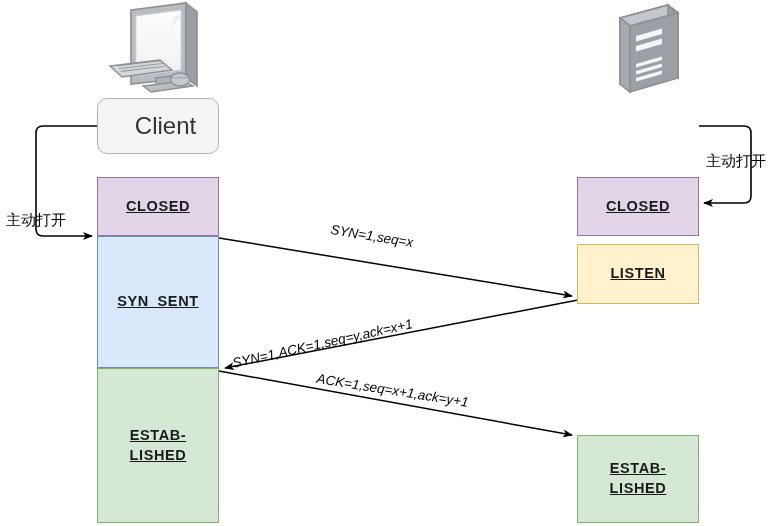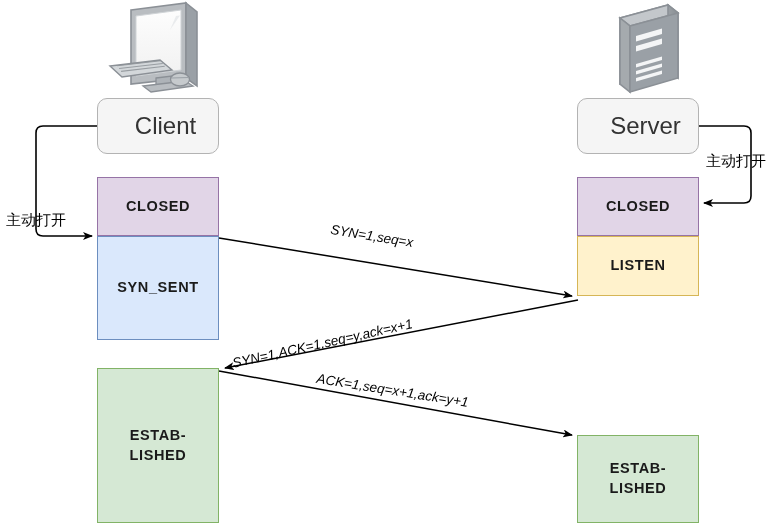--- a/index.html
+++ b/index.html
@@ -51,20 +51,21 @@
     flex-direction: column;
     align-items: center;
     justify-content: center;
     font-size: 14.5px;
     font-weight: bold;
     letter-spacing: 0.6px;
     color: #1a1a1a;
     text-align: center;
     line-height: 1.35;
     font-family: "Liberation Sans", sans-serif;
+    text-decoration: underline;
   }
   .c-closed   { background:#e1d5e7; border-color:#9673a6; }
   .c-blue     { background:#dae8fc; border-color:#6c8ebf; }
   .c-green    { background:#d5e8d4; border-color:#82b366;text-align:right; }
   .c-listen   { background:#ffe6cc33; background-color:#fff2cc; border-color:#d6b656; }
 
   
   .cn-label {
     position: absolute;
     font-size: 15px;
@@ -149,42 +150,39 @@
 
     <path d="M578,300 L225,368" fill="none" stroke="#000000" stroke-width="1.5" marker-end="url(#arrowhead)"></path>
 
     <path d="M219,371 L572,435" fill="none" stroke="#000000" stroke-width="1.5" marker-end="url(#arrowhead)"></path>
   </svg>
 
   <div class="role-box" id="client-role-box">
     <span>Client</span>
   </div>
 
-  <div class="role-box" id="server-role-box">
-    <span>Server</span>
-  </div>
 
   <div class="state-cell c-closed" style="left:97px; top:177px; width:122px; height:59px;">
     <span>CLOSED</span>
   </div>
 
-  <div class="state-cell c-blue" style="left:97px; top:236px; width:122px; height:104px;">
+  <div class="state-cell c-blue" style="left:97px; top:236px; width:122px; height:132px;">
     <span>SYN_SENT</span>
   </div>
 
   <div class="state-cell c-green" style="left:97px; top:368px; width:122px; height:155px;">
     <span>ESTAB-</span>
     <span>LISHED</span>
   </div>
 
   <div class="state-cell c-closed" style="left:577px; top:177px; width:122px; height:59px;">
     <span>CLOSED</span>
   </div>
 
-  <div class="state-cell c-listen" style="left:577px; top:236px; width:122px; height:60px;">
+  <div class="state-cell c-listen" style="left:577px; top:244px; width:122px; height:60px;">
     <span>LISTEN</span>
   </div>
 
 
   <div class="state-cell c-green" style="left:577px; top:435px; width:122px; height:88px;">
     <span>ESTAB-</span>
     <span>LISHED</span>
   </div>
 
   <div class="cn-label" id="label-active-open">主动打开</div>

